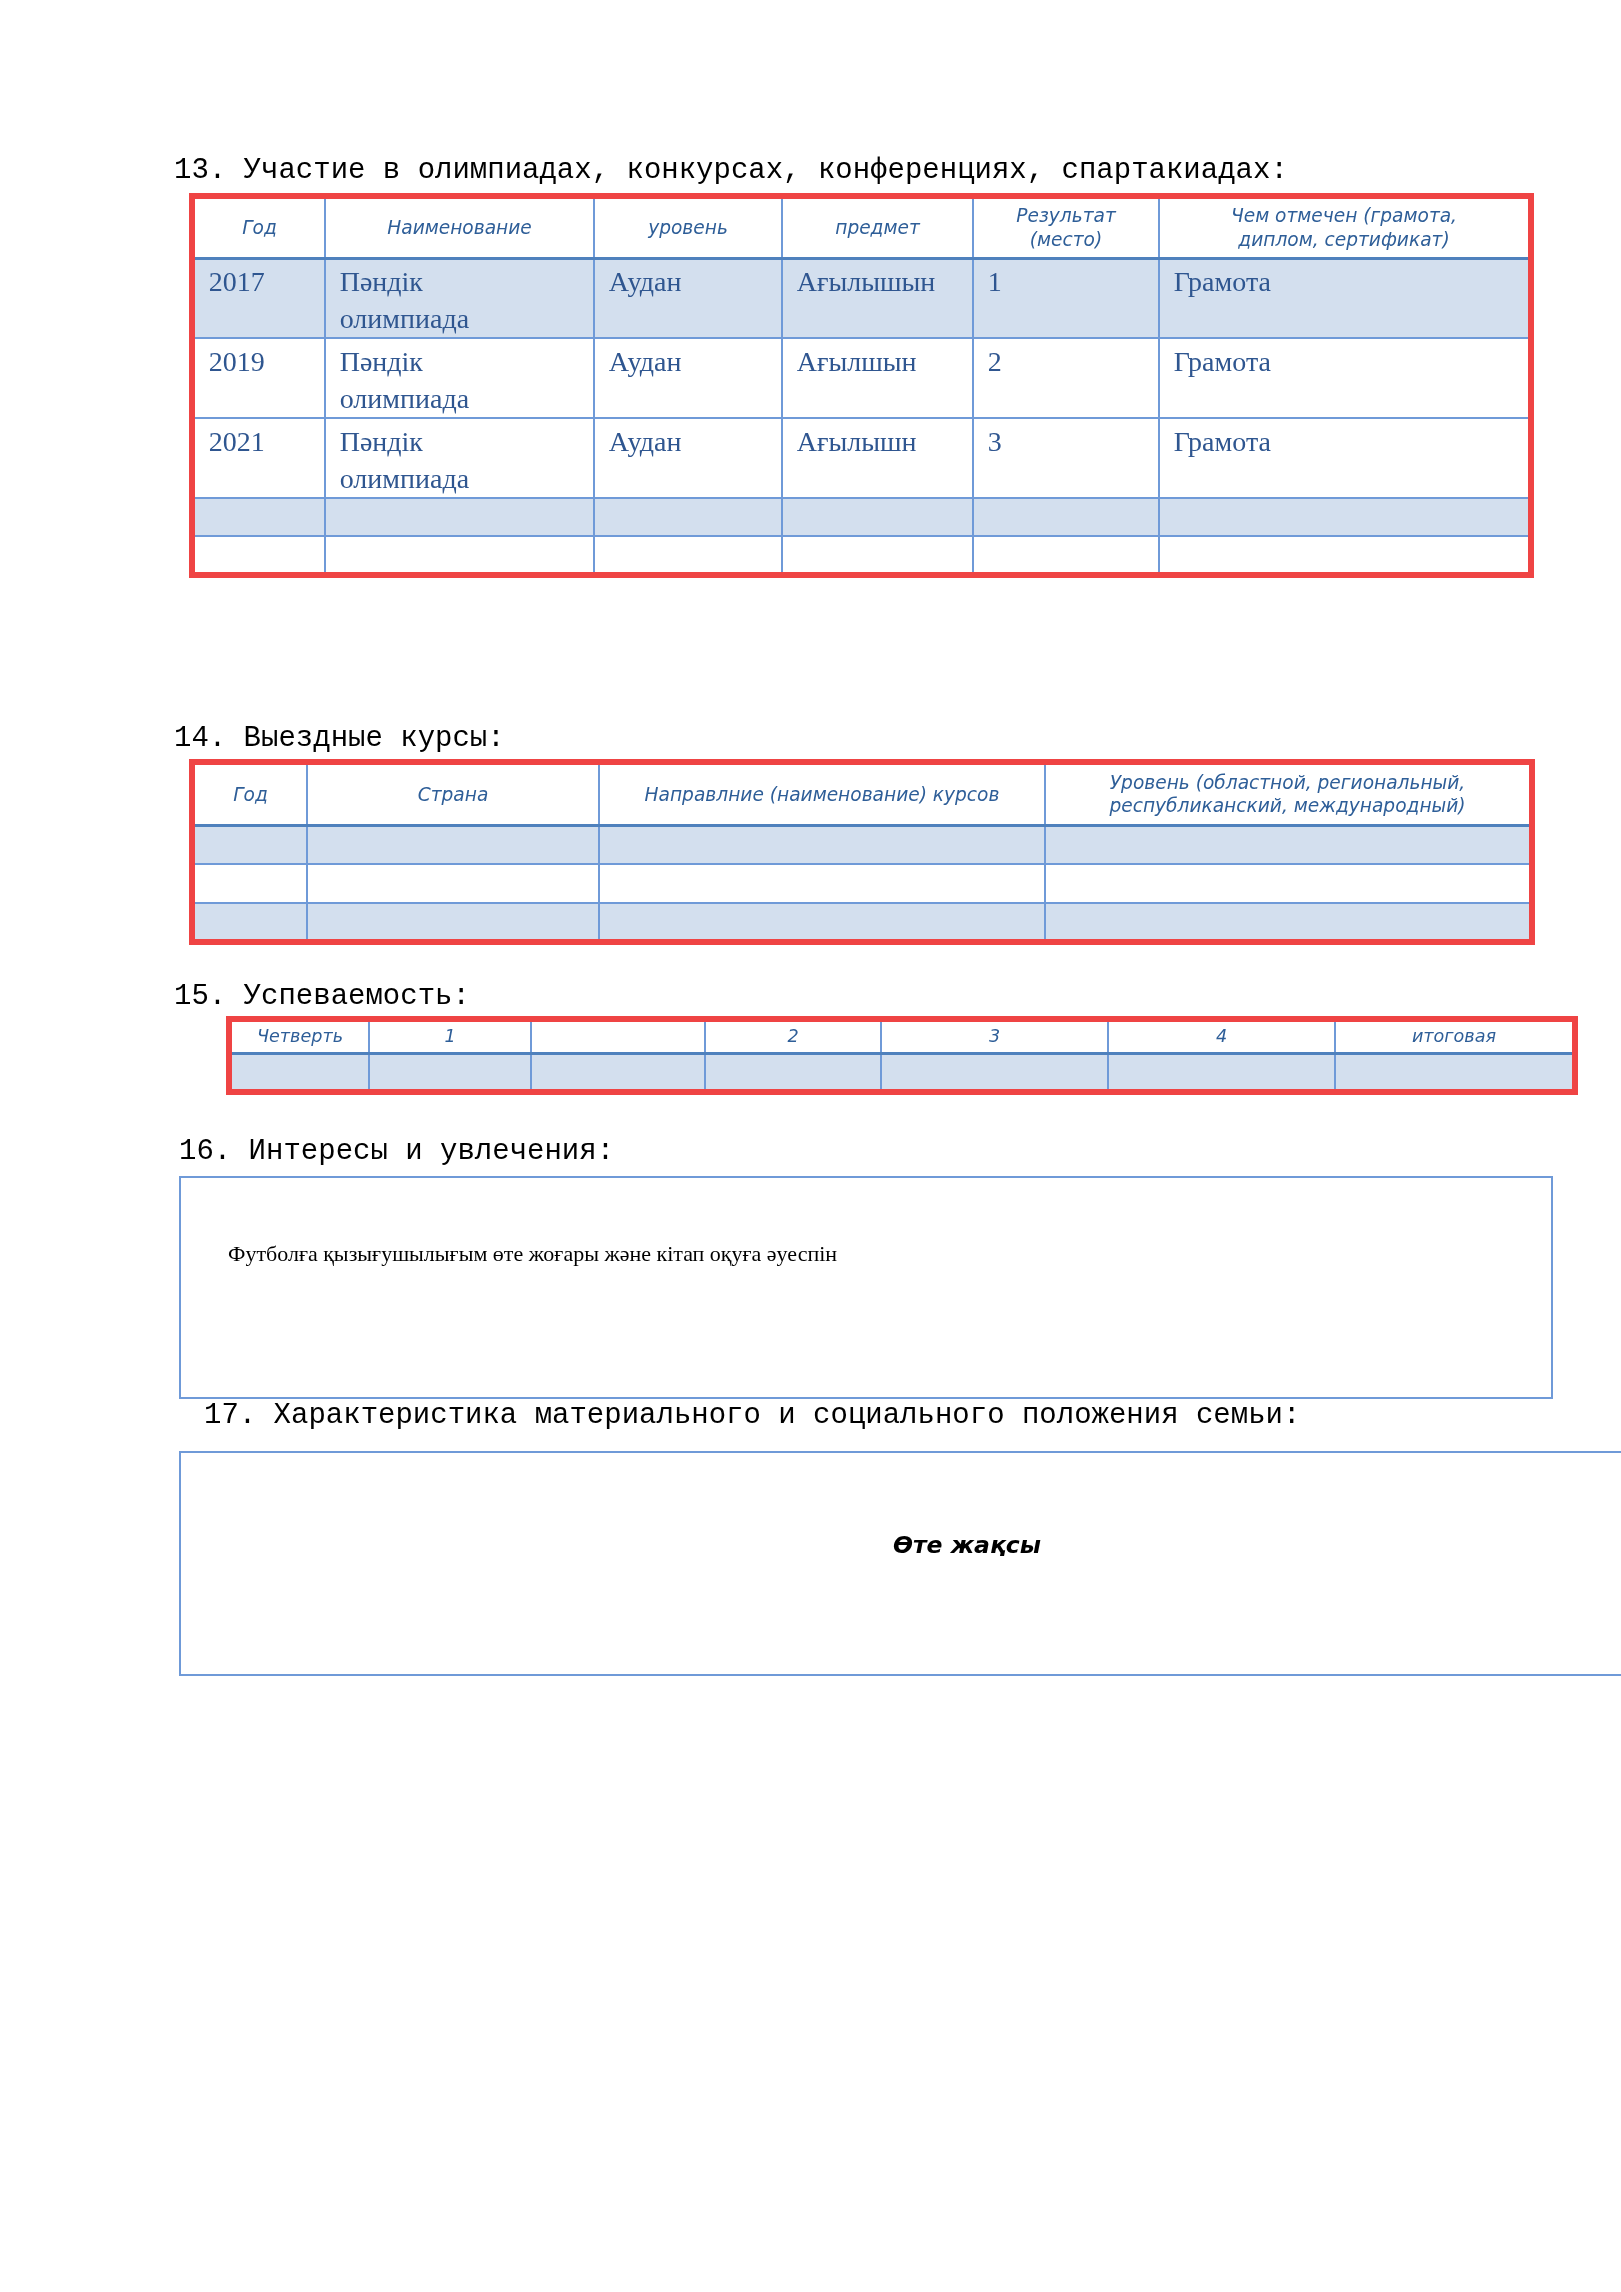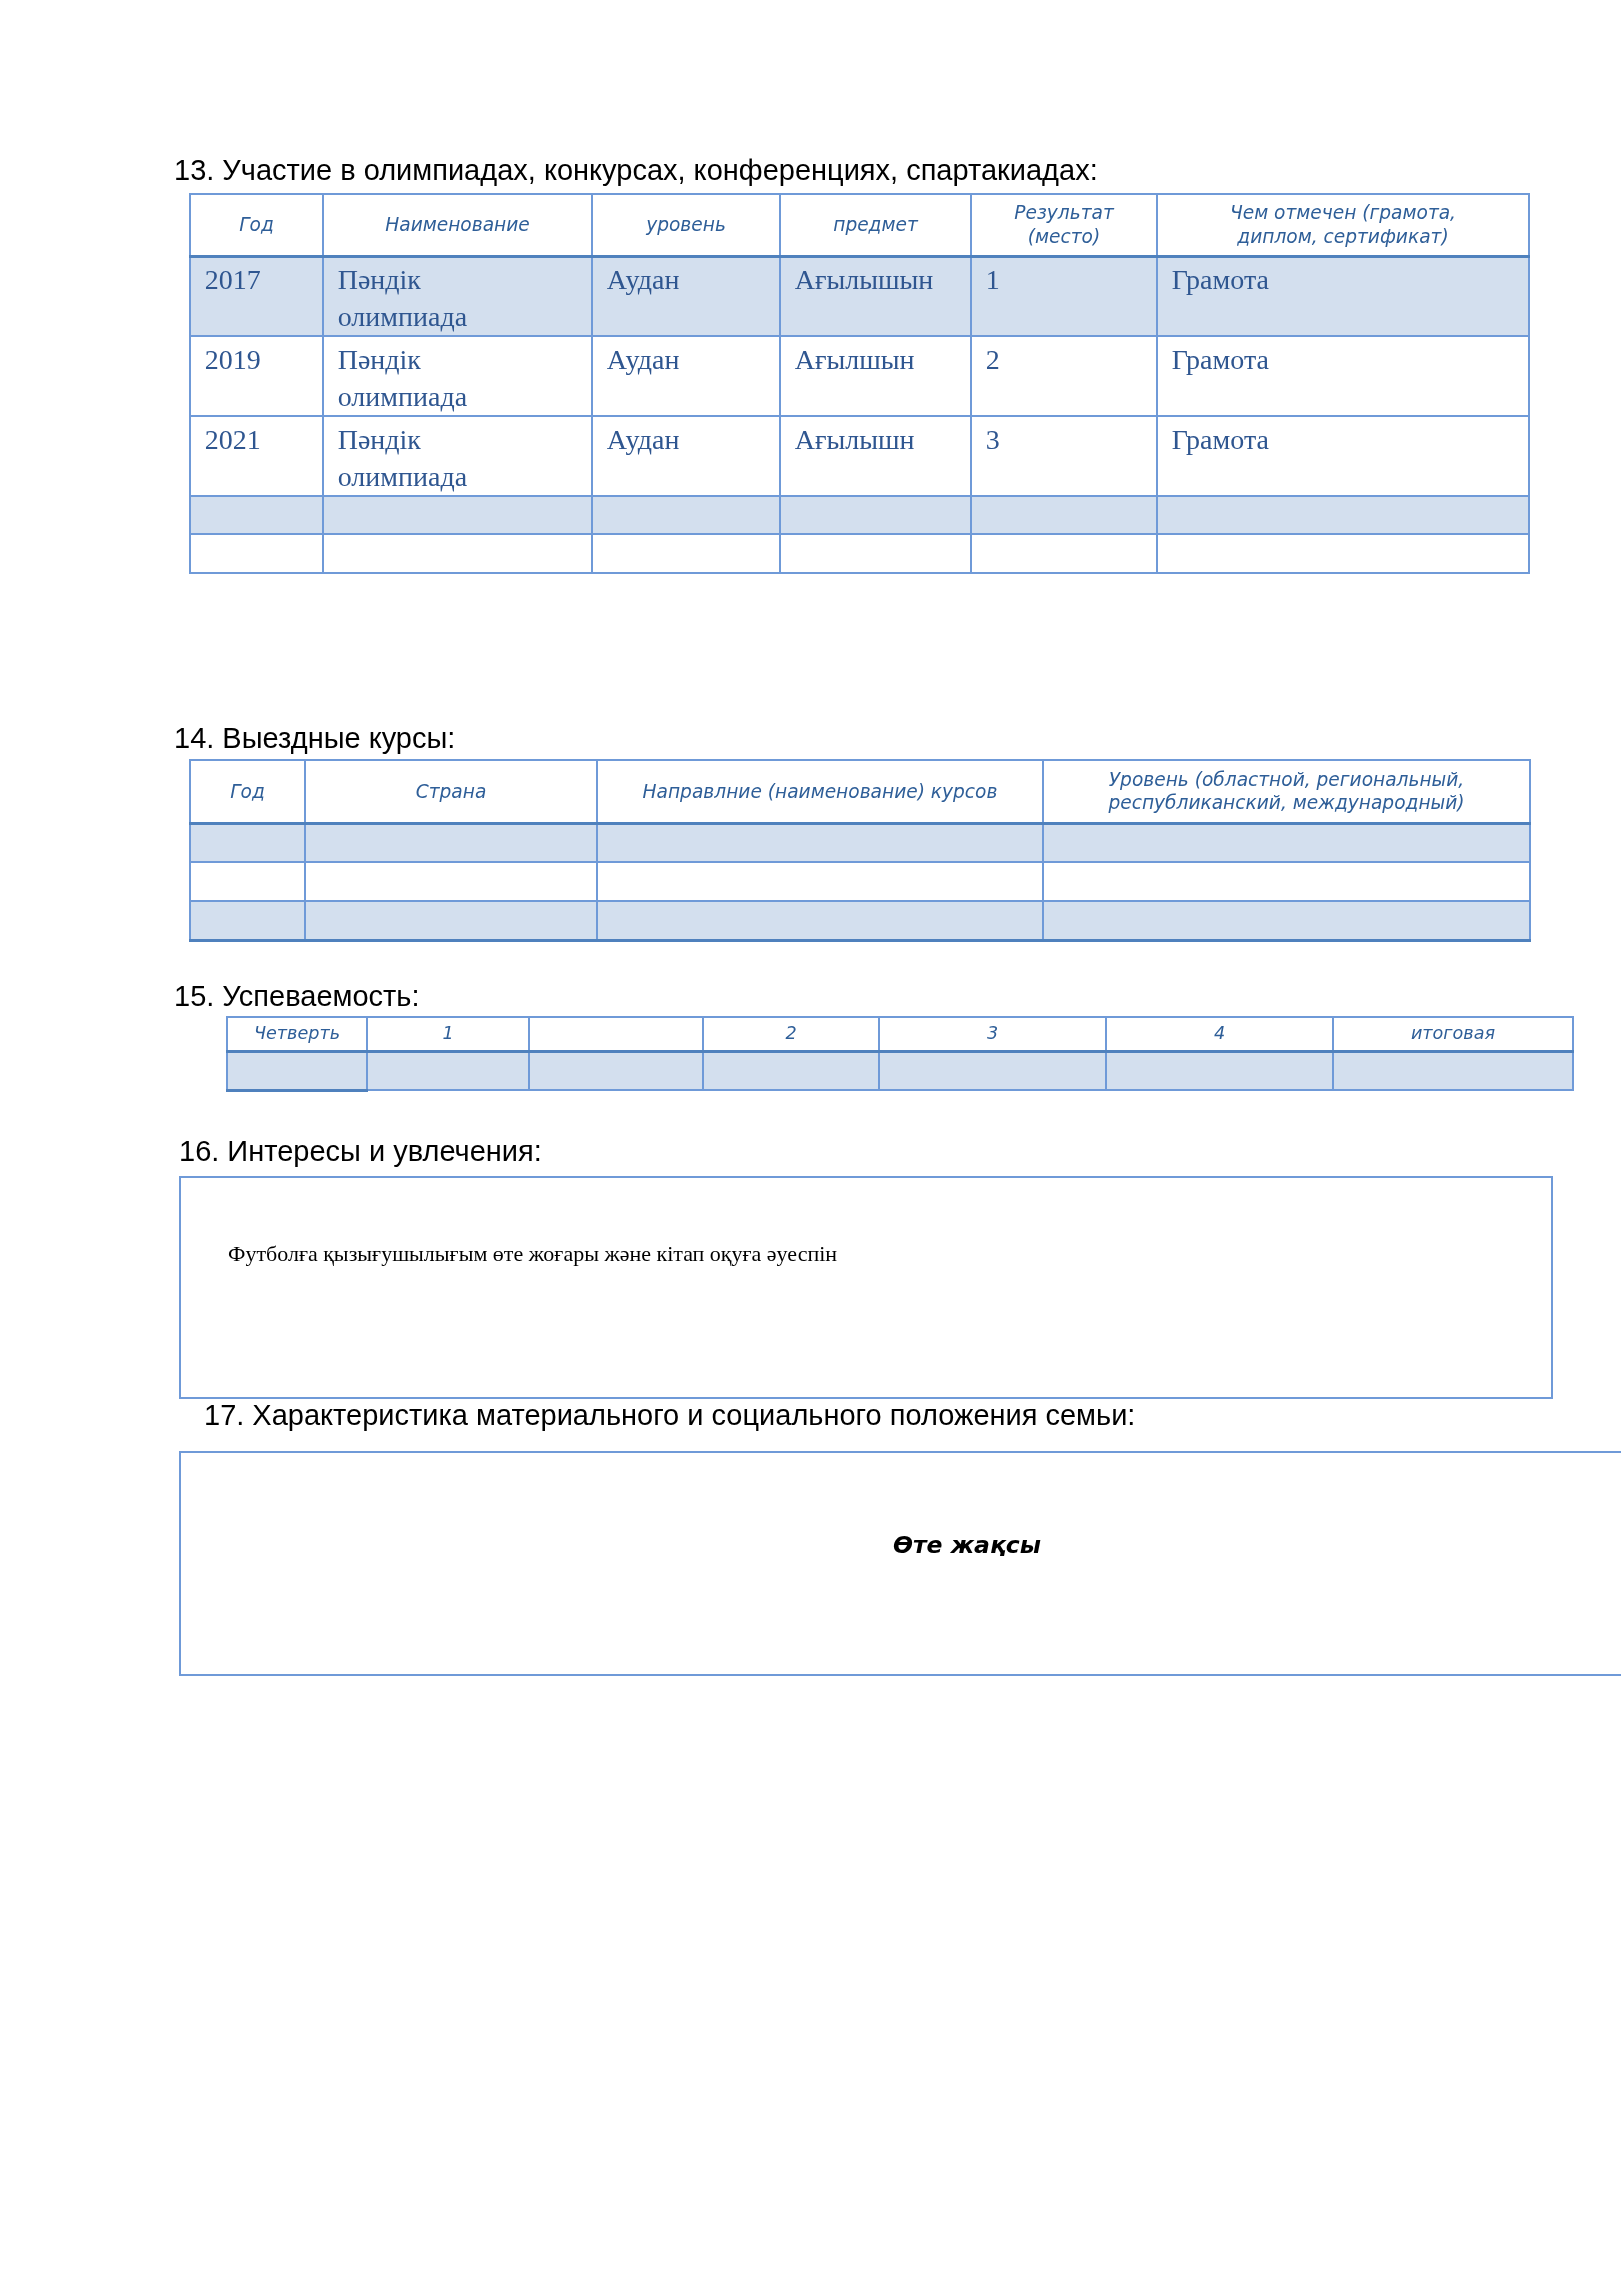--- a/index.html
+++ b/index.html
@@ -1,26 +1,26 @@
 <!DOCTYPE html>
 <html><head>
   <meta charset="utf-8">
   <style>
     html, body { margin: 0; padding: 0; }
     body {
       width: 1621px; height: 2293px; background: #ffffff; position: relative;
       font-family: "Liberation Serif", serif; color: #000;
     }
     .heading {
-      position: absolute; font-family: Liberation Sans, sans-serif;
+      position: absolute; font-family: Liberation Mono, monospace;
       font-size: 29px; line-height: 33px; color: #000; white-space: nowrap;
     }
     table.grid {
       position: absolute; border-collapse: collapse; table-layout: fixed;
-      border: 2px solid #ef4444;
+      border: 6px solid #ef4444;
     }
     table.grid td, table.grid th {
       border: 2px solid #6f9ad8; padding: 0; vertical-align: top;
       box-sizing: border-box;
     }
     table.grid th {
       font-family: "DejaVu Sans", sans-serif; font-style: italic; font-weight: normal;
       color: #2e5e98; font-size: 18.6px; line-height: 23.5px; vertical-align: middle;
       text-align: center; background: #ffffff;
     }

